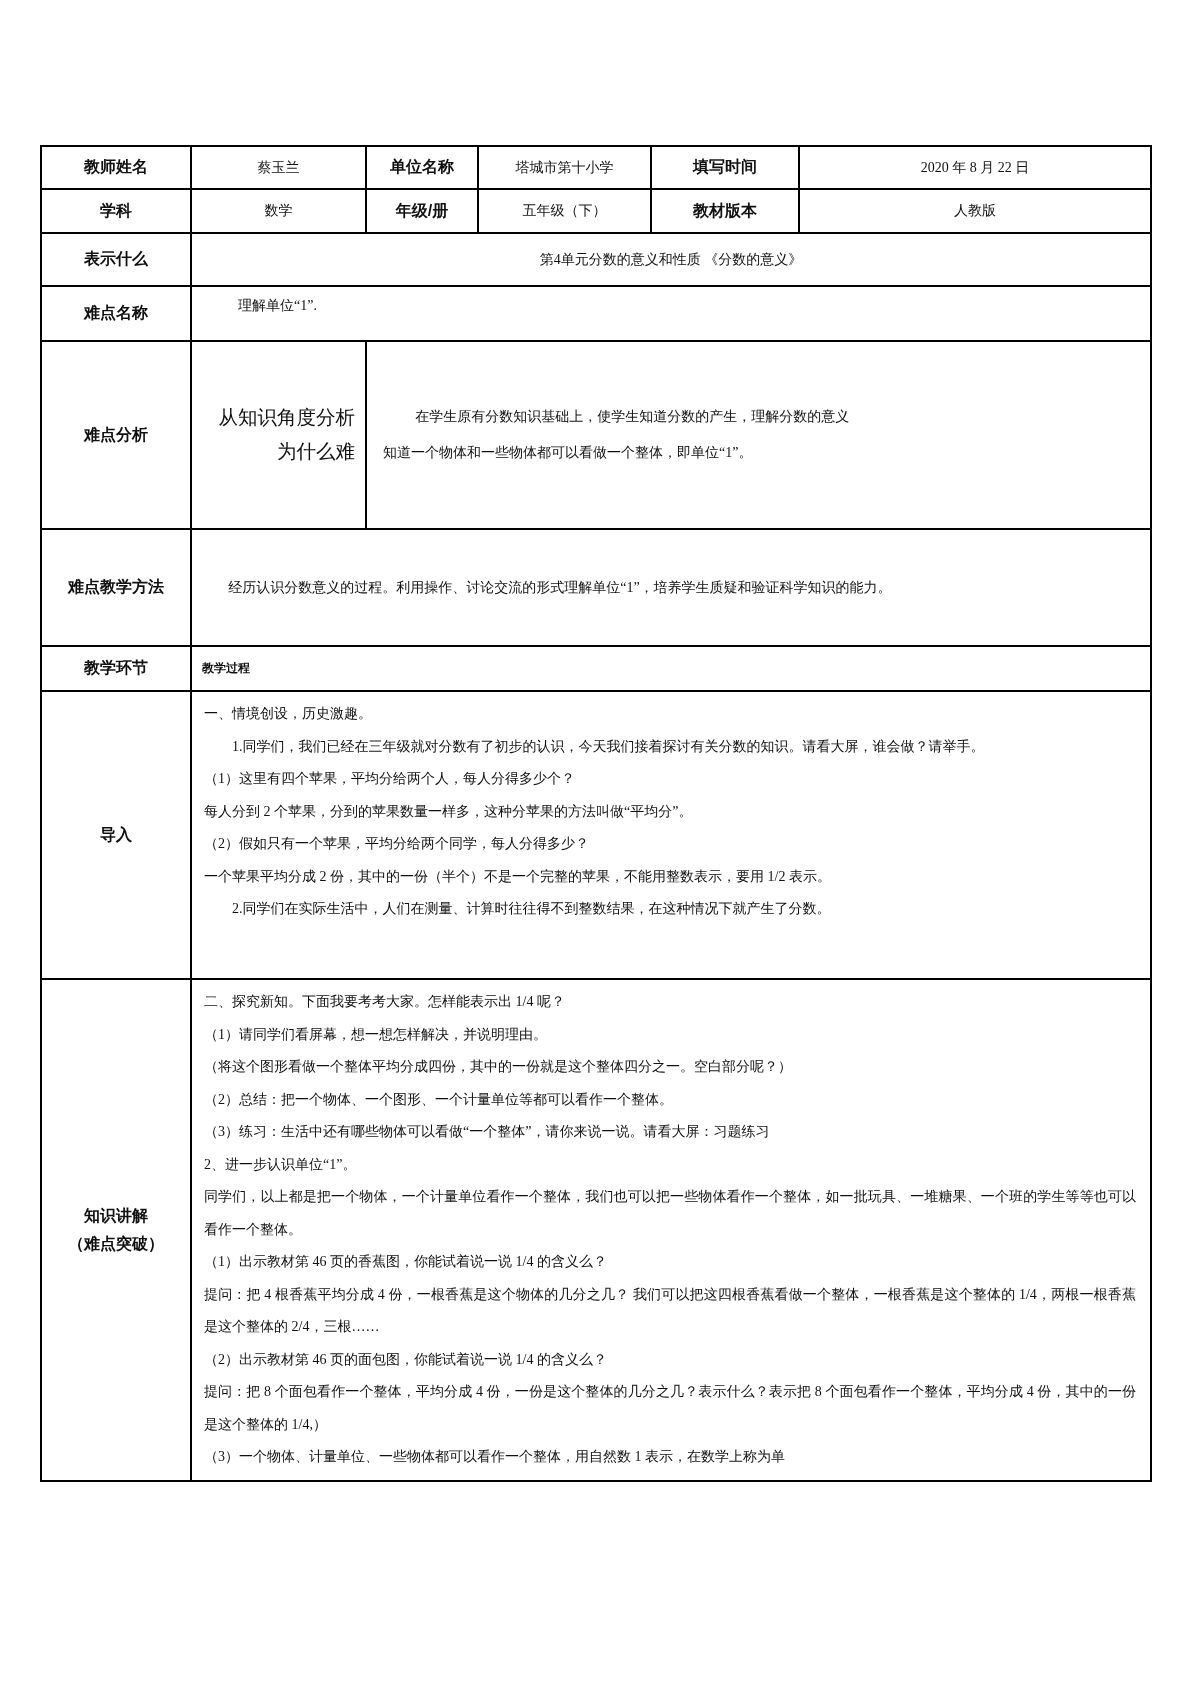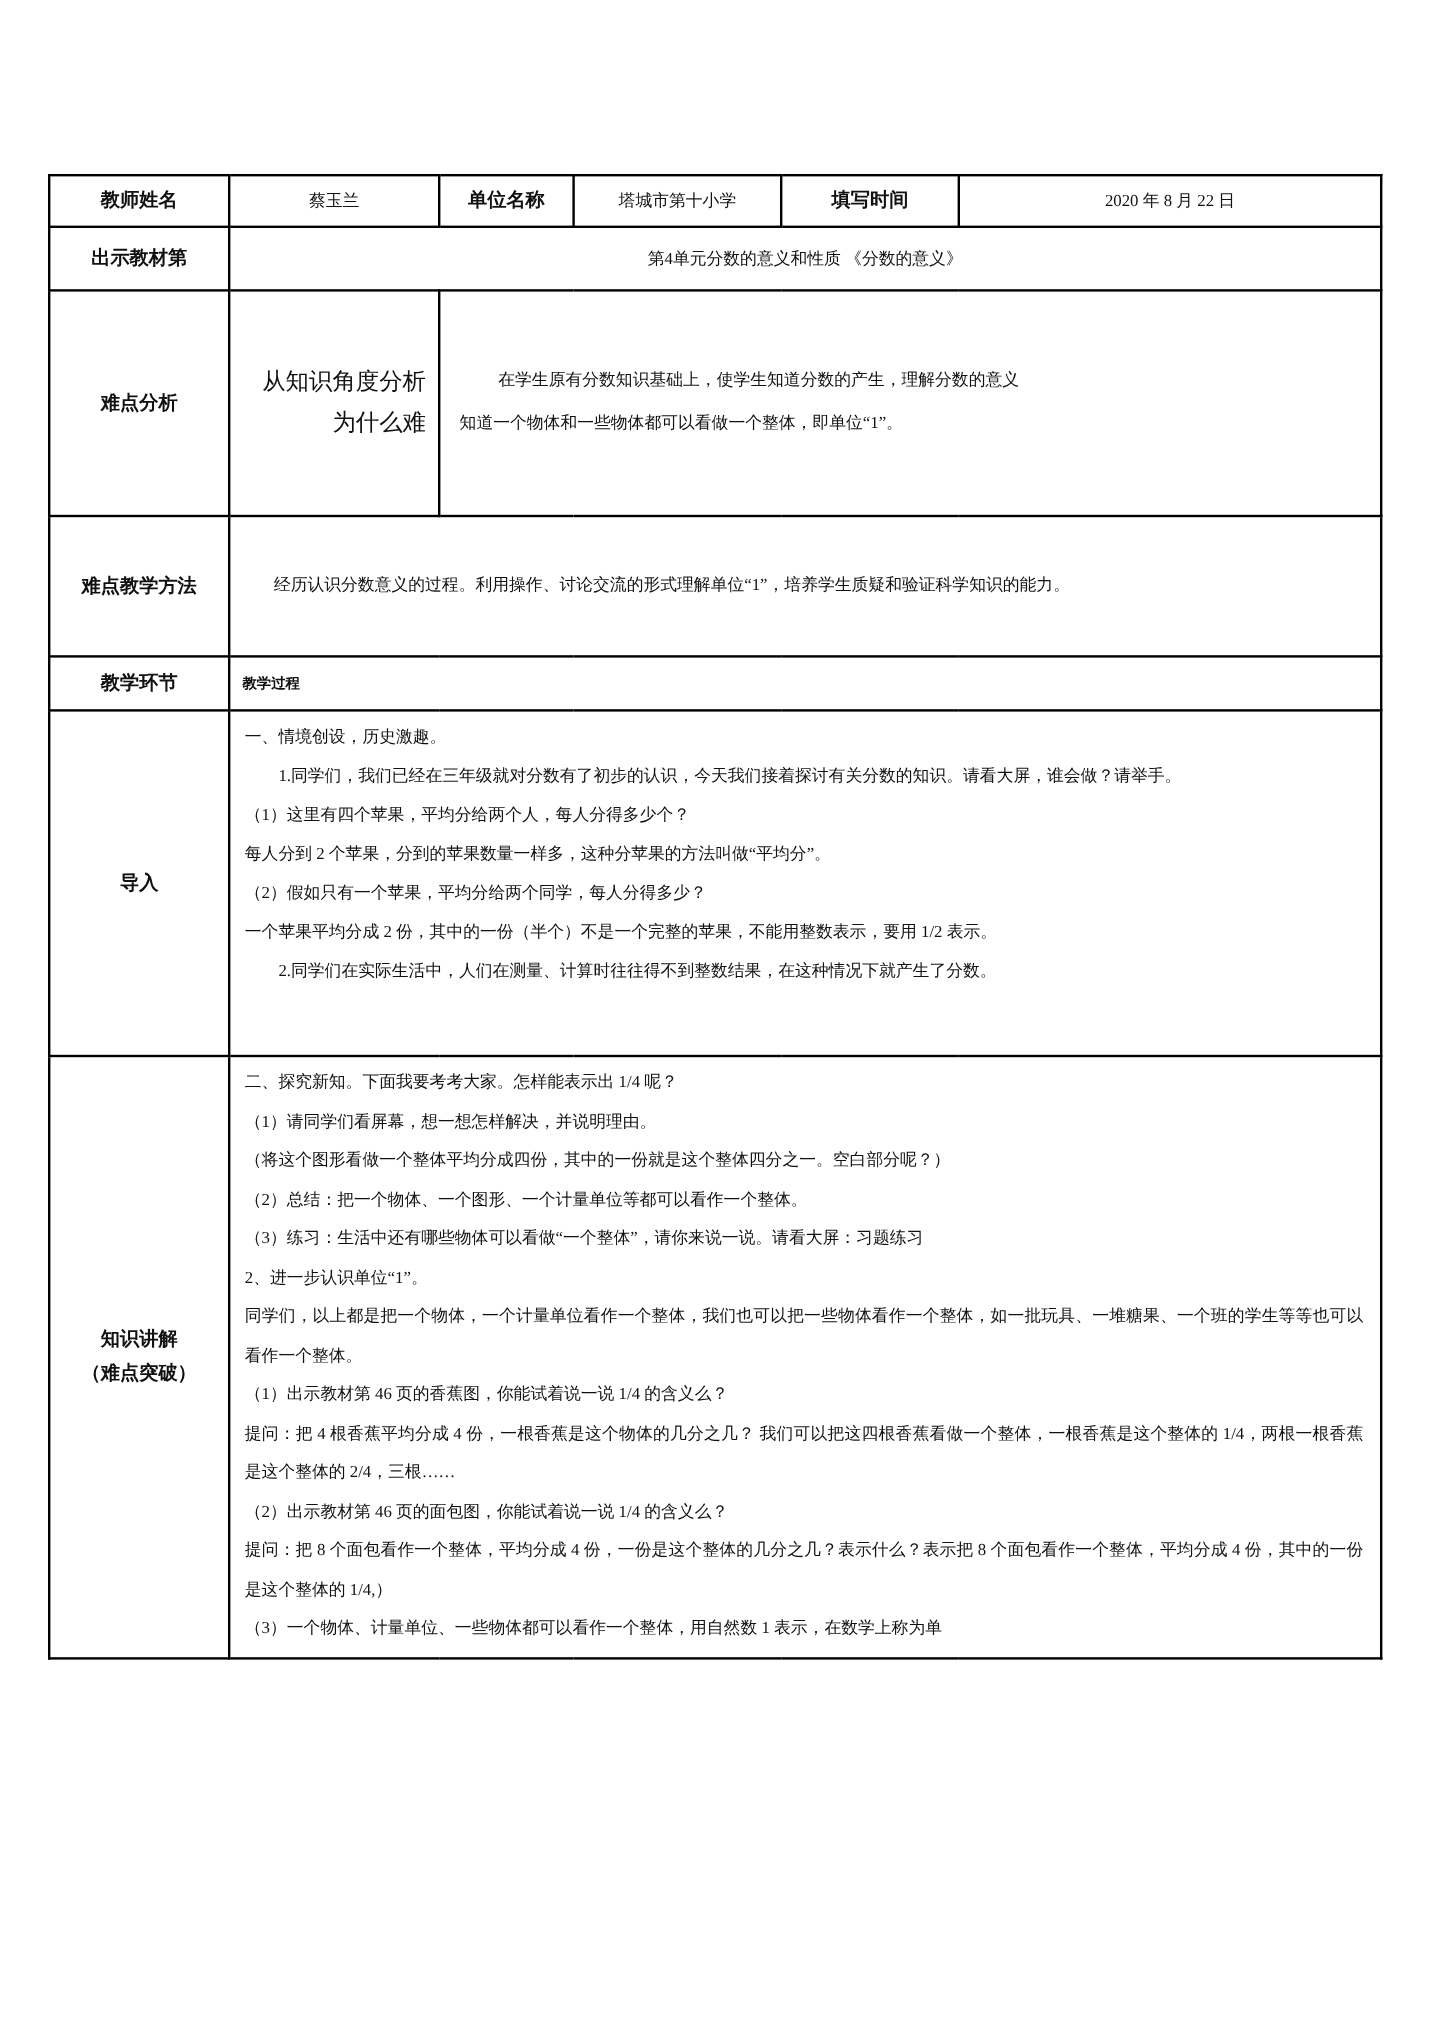--- a/index.html
+++ b/index.html
@@ -104,26 +104,38 @@
     <tbody>
         <tr class="r1">
       <td class="label">教师姓名</td>
       <td class="value-center">蔡玉兰</td>
       <td class="label">单位名称</td>
       <td class="value-center">塔城市第十小学</td>
       <td class="label">填写时间</td>
       <td class="value-center">2020 年 8 月 22 日</td>
     </tr>
 
+    <tr class="r2">
+      <td class="label">学科</td>
+      <td class="value-center">数学</td>
+      <td class="label">年级/册</td>
+      <td class="value-center">五年级（下）</td>
+      <td class="label">教材版本</td>
+      <td class="value-center">人教版</td>
+    </tr>
 
     <tr class="r3">
-      <td class="label">出示教材第</td>
+      <td class="label">表示什么</td>
       <td class="value-center" colspan="5">第4单元分数的意义和性质 《分数的意义》</td>
     </tr>
 
+    <tr class="r4">
+      <td class="label">难点名称</td>
+      <td class="name-cell" colspan="5">理解单位“1”.</td>
+    </tr>
 
     <tr class="r5">
       <td class="label">难点分析</td>
       <td class="aspect-cell">
         <div>从知识角度分析</div>
         <div>为什么难</div>
       </td>
       <td class="analysis-cell" colspan="4">
         <div class="line indent">在学生原有分数知识基础上，使学生知道分数的产生，理解分数的意义</div>
         <div class="line">知道一个物体和一些物体都可以看做一个整体，即单位“1”。</div>

